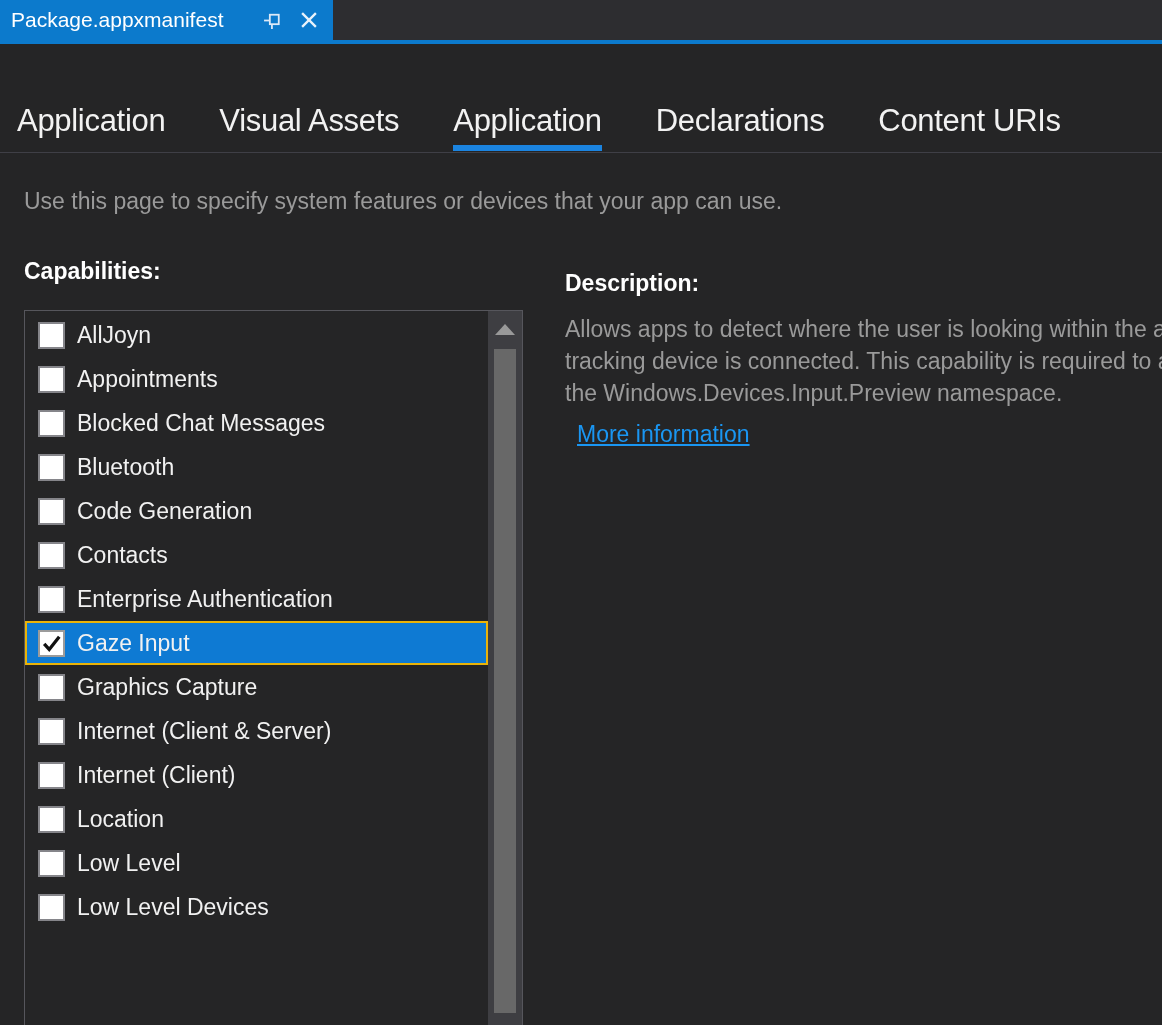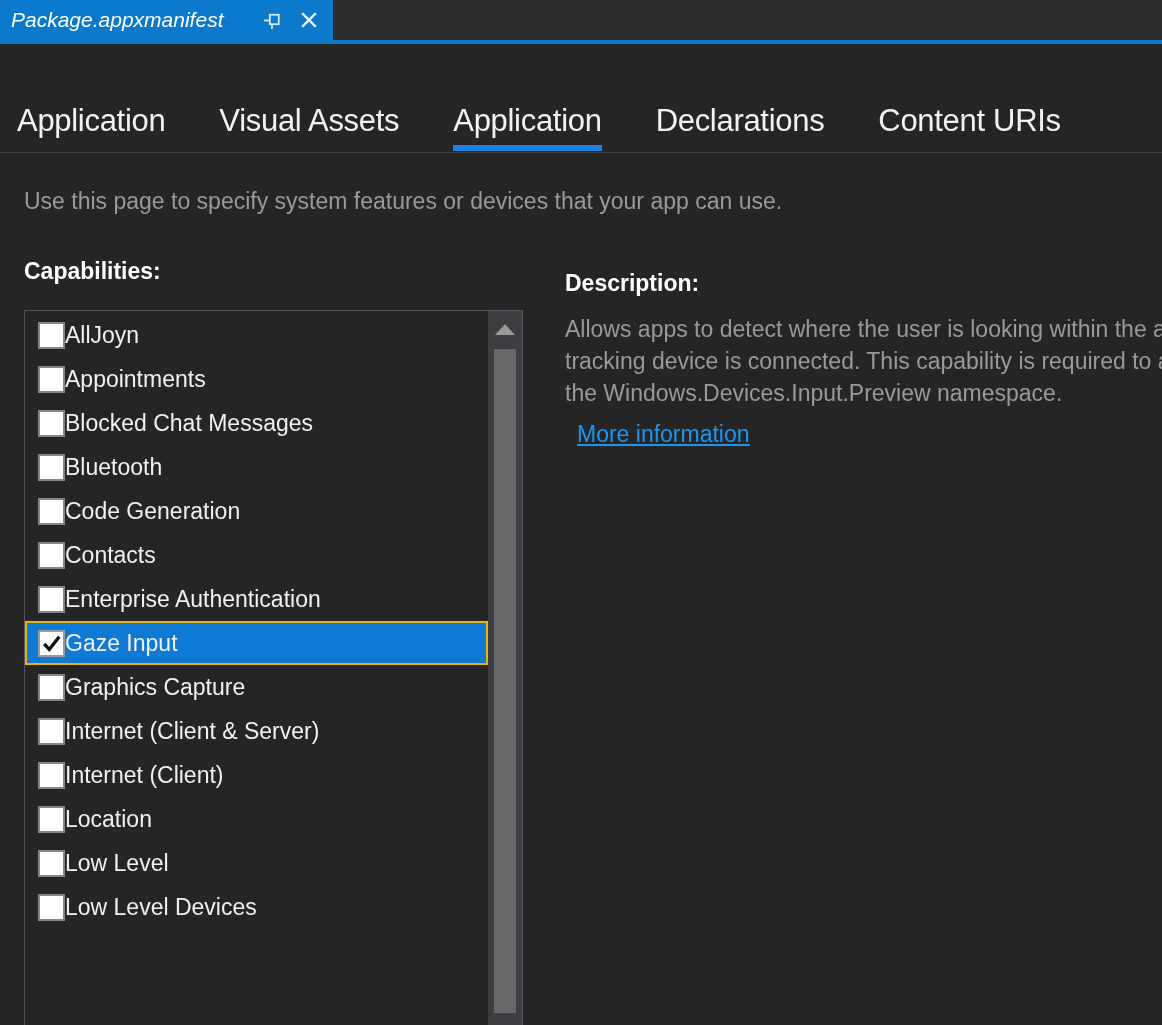--- a/index.html
+++ b/index.html
@@ -7,21 +7,21 @@
     width:1162px;height:1025px;overflow:hidden;position:relative;
     background:#252526;font-family:"Liberation Sans",sans-serif;
     -webkit-font-smoothing:antialiased;
   }
   
   .tabstrip{position:absolute;top:0;left:0;width:100%;height:40px;background:#2d2d30;}
   .doc-tab{
     position:absolute;top:0;left:0;width:333px;height:40px;background:#0c7acc;
     display:flex;align-items:center;padding:0 12px 0 11px;box-sizing:border-box;cursor:default;
   }
-  .doc-tab-title{font-size:21px;color:#ffffff;white-space:nowrap;font-style:italic;}
+  .doc-tab-title{font-size:21px;color:#ffffff;white-space:nowrap;}
   .tab-btn{display:flex;align-items:center;justify-content:center;width:24px;height:24px;}
   .pin-btn{margin-left:auto;}
   .close-btn{margin-left:12px;}
   .accent-bar{position:absolute;top:40px;left:0;width:100%;height:4px;background:#0c7acc;}
 
   
   .nav{
     position:absolute;top:44px;left:0;width:100%;height:109px;box-sizing:border-box;
     border-bottom:1px solid #3f3f46;display:flex;align-items:flex-end;
     padding-left:17px;gap:54px;overflow:hidden;white-space:nowrap;
@@ -49,21 +49,21 @@
   .cap-row{
     height:44px;display:flex;align-items:center;padding-left:13px;
     box-sizing:border-box;cursor:default;
   }
   .cap-row.selected{background:#0e7ad3;border:2px solid #eab308;padding-left:11px;}
   .cb{
     width:27px;height:27px;box-sizing:border-box;background:#ffffff;
     border:2px solid #85858a;flex:none;display:flex;align-items:center;justify-content:center;
   }
   .cap-row.selected .cb{border-color:#9b9b9b;}
-  .cap-row-label{font-size:23px;color:#f1f1f1;white-space:nowrap;}
+  .cap-row-label{margin-left:12px;font-size:23px;color:#f1f1f1;white-space:nowrap;}
 
   
   .sb{position:absolute;top:0;right:0;bottom:0;width:34px;background:#3e3e42;}
   .sb-up{position:absolute;top:0;left:0;width:34px;height:36px;display:flex;align-items:center;justify-content:center;}
   .sb-up-glyph{width:0;height:0;border-left:10px solid transparent;border-right:10px solid transparent;border-bottom:11px solid #999999;}
   .sb-thumb{position:absolute;left:6px;width:22px;top:38px;height:664px;background:#686868;}
 
   
   .desc-body{position:absolute;left:565px;top:313px;width:780px;}
   .desc-line{font-size:23px;line-height:32px;color:#9a9a9a;white-space:nowrap;}

